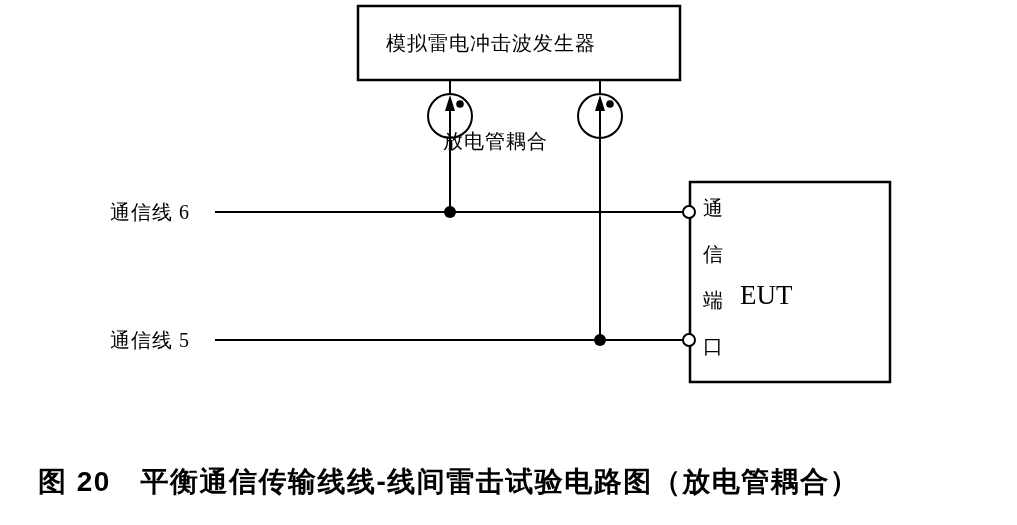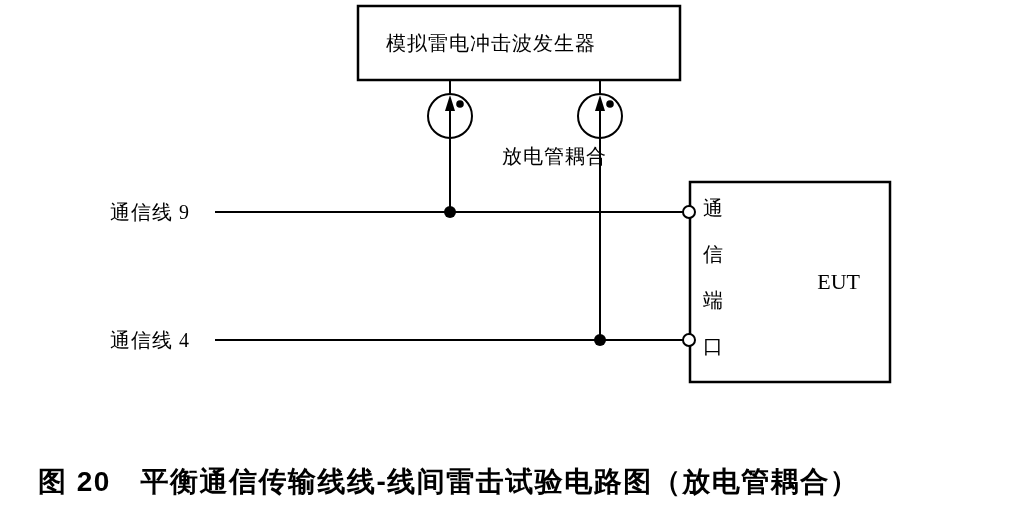--- a/index.html
+++ b/index.html
@@ -25,39 +25,39 @@
     position: absolute;
     color: #000;
     white-space: nowrap;
   }
   .generator-label {
     left: 358px; top: 6px; width: 266px; height: 74px;
     display: flex; align-items: center; justify-content: center;
     font-size: 20px; letter-spacing: 1px;
   }
   .coupling-label {
-    left: 443px; top: 143px; width: 164px;
-    text-align: right; font-size: 20px; letter-spacing: 1px;
+    left: 443px; top: 128px; width: 164px;
+    text-align: left; font-size: 20px; letter-spacing: 1px;
   }
   .line1-label {
     left: 110px; top: 199px; font-size: 20px; letter-spacing: 1px;
   }
   .line2-label {
     left: 110px; top: 327px; font-size: 20px; letter-spacing: 1px;
   }
   .port-col {
     left: 700px; top: 198px; width: 26px; height: 158px;
     display: flex; flex-direction: column;
     justify-content: space-between; align-items: center;
     font-size: 20px;
   }
   .port-col span { line-height: 1; }
   .eut-label {
-    left: 740px; top: 269px; width: 120px;
-    text-align: right; font-size: 22px;
+    left: 740px; top: 280px; width: 120px;
+    text-align: left; font-size: 27px;
   }
   .note {
     left: 205px; top: 408px; font-size: 19px; letter-spacing: 0.5px;
   }
   .title {
     left: 38px; top: 463px; font-size: 28px; font-weight: bold;
     font-family: "Liberation Sans", sans-serif; letter-spacing: 1.5px;
   }
 </style>
 </head>
@@ -99,23 +99,23 @@
     <circle cx="600" cy="340" r="6" fill="#000"></circle>
 
     <circle cx="689" cy="212" r="6" fill="#ffffff" stroke="#000" stroke-width="2"></circle>
     <circle cx="689" cy="340" r="6" fill="#ffffff" stroke="#000" stroke-width="2"></circle>
   </svg>
 
   <div class="lbl generator-label">模拟雷电冲击波发生器</div>
 
   <div class="lbl coupling-label">放电管耦合</div>
 
-  <div class="lbl line1-label">通信线 9</div>
+  <div class="lbl line1-label">通信线 6</div>
 
-  <div class="lbl line2-label">通信线 4</div>
+  <div class="lbl line2-label">通信线 5</div>
 
   <div class="lbl port-col">
     <span>通</span>
     <span>信</span>
     <span>端</span>
     <span>口</span>
   </div>
 
   <div class="lbl eut-label">EUT</div>
 

